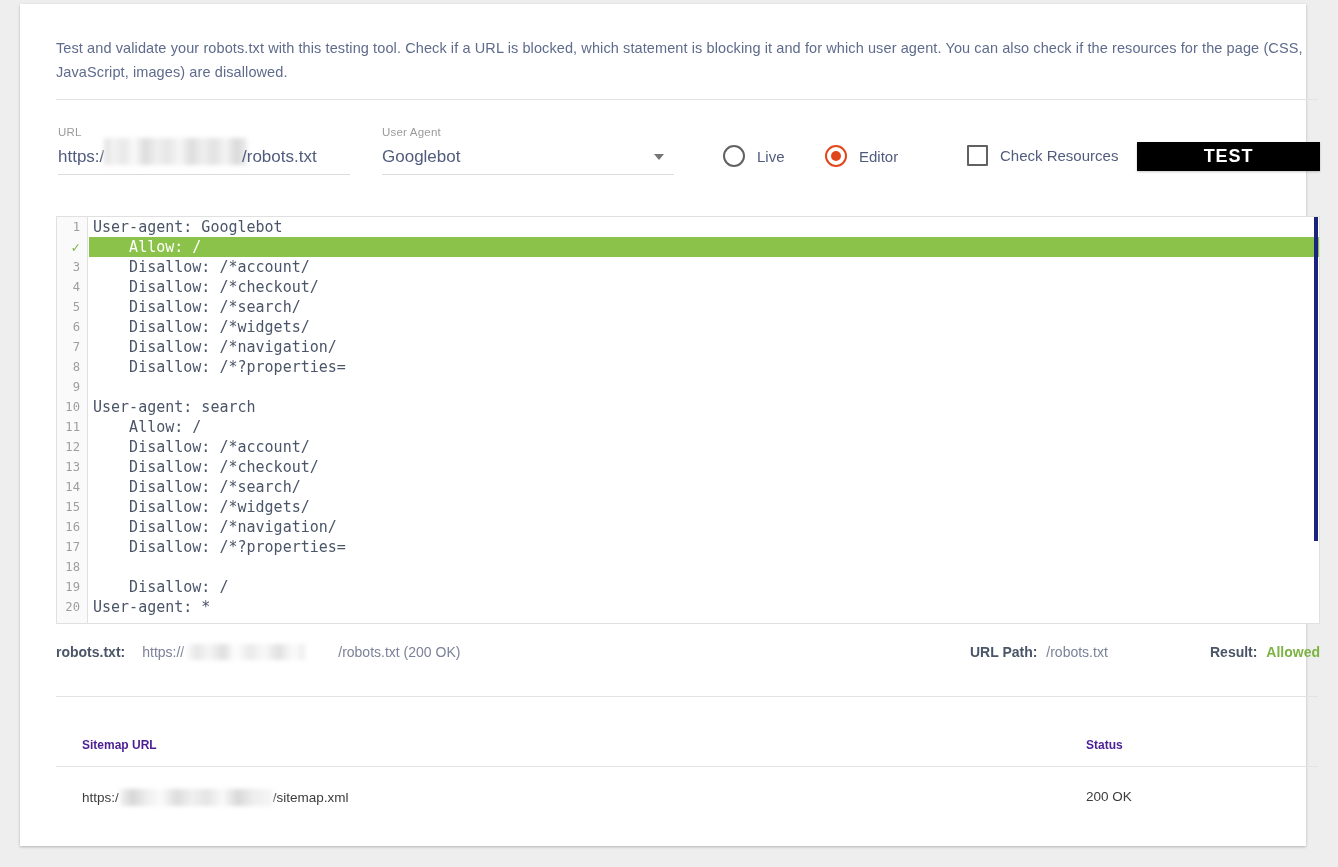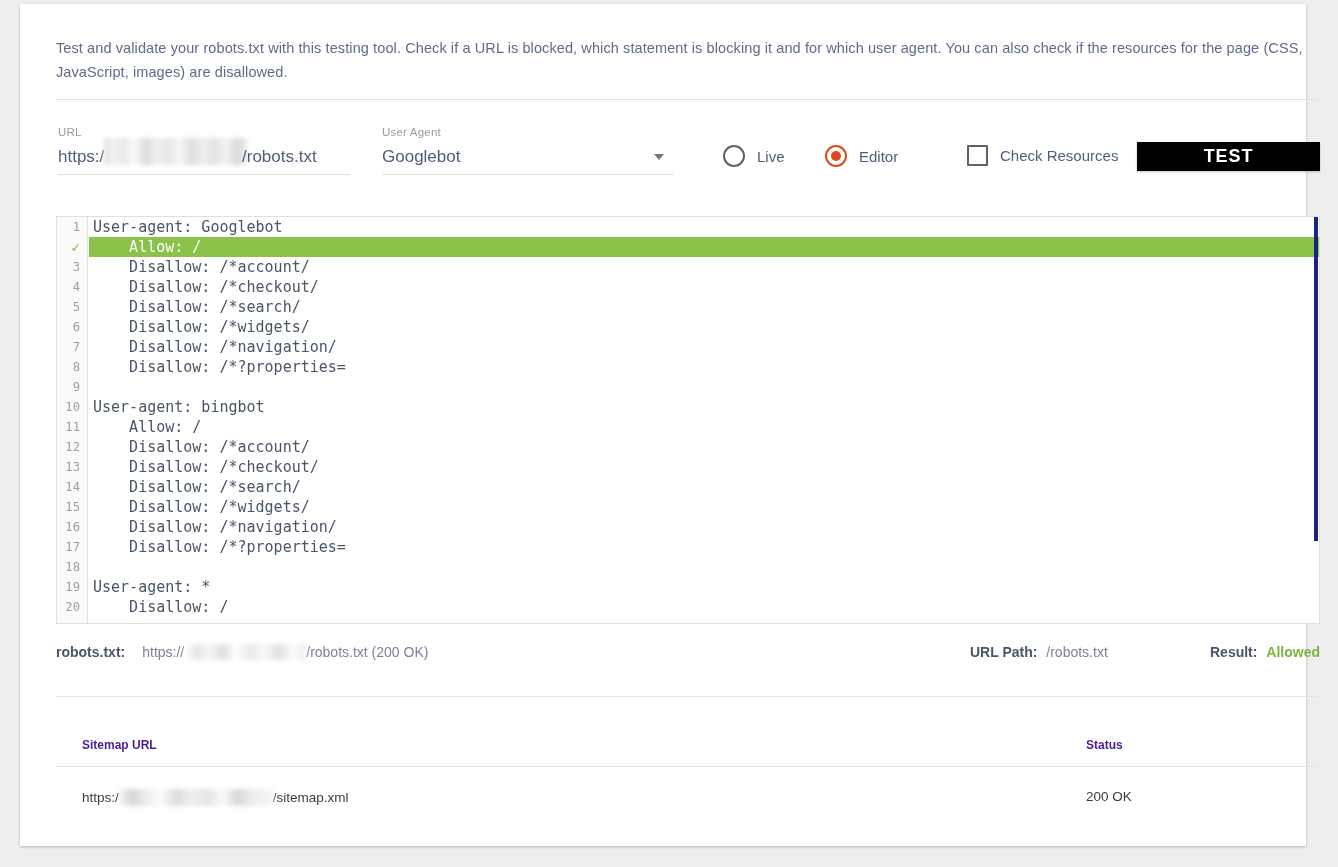--- a/index.html
+++ b/index.html
@@ -212,21 +212,21 @@
   
   .result-row {
     position: absolute;
     left: 36px; top: 640px;
     width: 1264px; height: 22px;
     font-size: 14px;
     color: #6b7493;
   }
   .res-left { position: absolute; left: 0; top: 0; display: flex; align-items: flex-end; }
   .res-strong { font-weight: bold; color: #4a5568; }
-  .res-text { color: #7b8299; }
+  .res-text { color: #7b8299; margin-left: 32px; }
   .blur-sm {
     display: inline-block;
     width: 120px; height: 16px;
     vertical-align: -3px;
     margin: 0 1px;
     background: linear-gradient(90deg,
       #ffffff 0%, #e6e6e6 10%, #f6f6f6 20%, #dedede 32%,
       #ffffff 42%, #e9e9e9 54%, #f9f9f9 66%, #e0e0e0 78%,
       #fbfbfb 90%, #ededed 100%);
     filter: blur(2px);
@@ -330,31 +330,31 @@
       <div class="code-area" id="codearea">
           <div class="cl">User-agent: Googlebot</div>
           <div class="cl hl">    Allow: /</div>
           <div class="cl">    Disallow: /*account/</div>
           <div class="cl">    Disallow: /*checkout/</div>
           <div class="cl">    Disallow: /*search/</div>
           <div class="cl">    Disallow: /*widgets/</div>
           <div class="cl">    Disallow: /*navigation/</div>
           <div class="cl">    Disallow: /*?properties=</div>
           <div class="cl"> </div>
-          <div class="cl">User-agent: bingbot</div>
+          <div class="cl">User-agent: search</div>
           <div class="cl">    Allow: /</div>
           <div class="cl">    Disallow: /*account/</div>
           <div class="cl">    Disallow: /*checkout/</div>
           <div class="cl">    Disallow: /*search/</div>
           <div class="cl">    Disallow: /*widgets/</div>
           <div class="cl">    Disallow: /*navigation/</div>
           <div class="cl">    Disallow: /*?properties=</div>
           <div class="cl"> </div>
+          <div class="cl">    Disallow: /</div>
           <div class="cl">User-agent: *</div>
-          <div class="cl">    Disallow: /</div>
         </div>
       <div class="scroll-track">
         <div class="scroll-thumb"></div>
       </div>
     </div>
 
     <div class="result-row">
       <div class="res-left">
         <span class="res-strong">robots.txt:</span>
         <span class="res-text" style="margin-left:17px;">https://</span>

